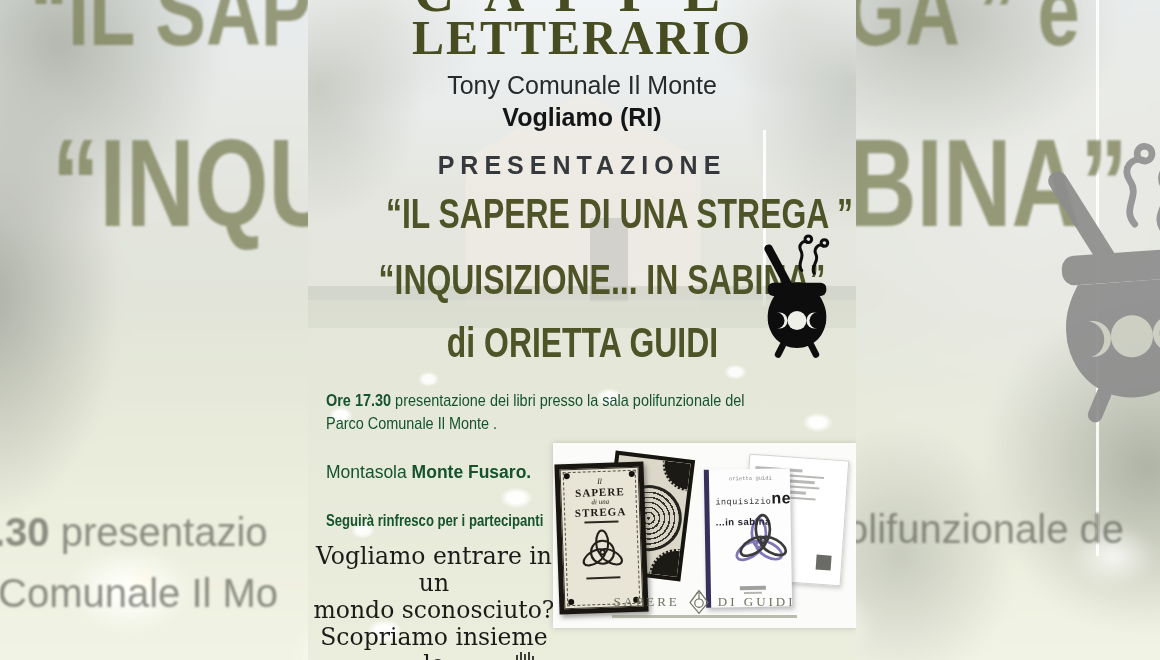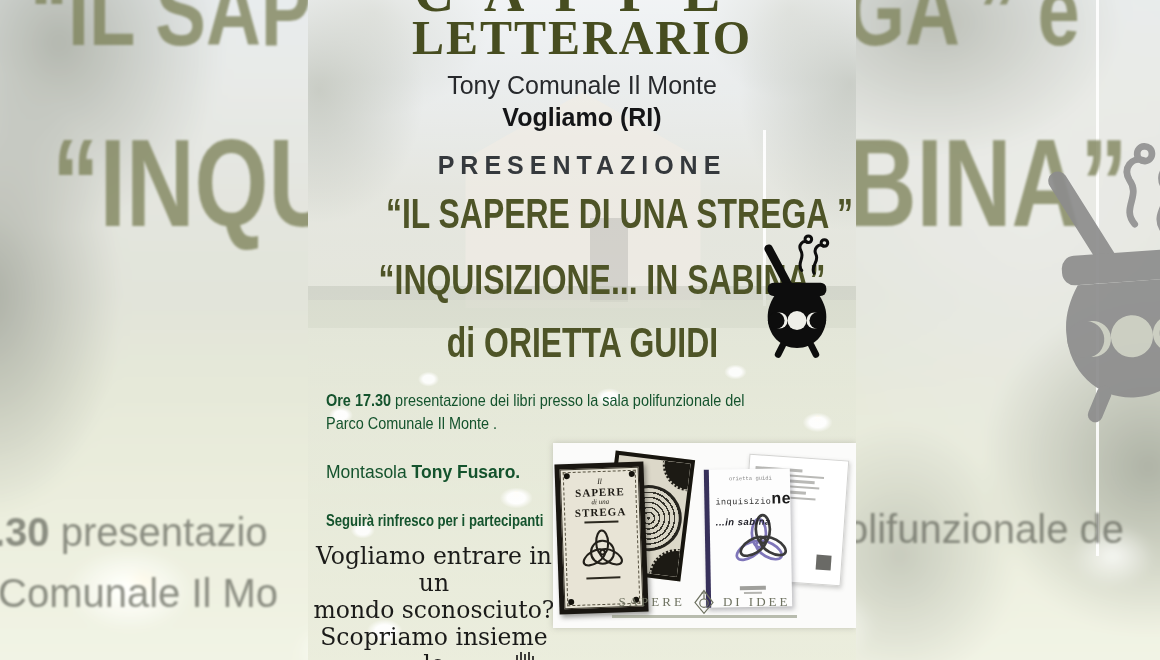--- a/index.html
+++ b/index.html
@@ -124,21 +124,21 @@
     background:#ffffff;border:1px solid #d2d2d0;box-shadow:1px 2px 4px rgba(90,90,85,.3);padding:8px 6px;}
   .bbar{height:2.5px;background:#b9b9b6;margin:3px 0;}
   .bsq{position:absolute;right:10px;bottom:14px;width:15px;height:15px;background:#6a6a66;}
   .bookB-front{left:152px;top:26px;width:86px;height:138px;transform:rotate(-1deg);
     background:#fdfdfd;border-left:5px solid #37305a;box-shadow:2px 3px 5px rgba(70,70,80,.35);
     padding:6px 4px 4px 6px;}
   .b-author{font-family:"Liberation Mono",monospace;font-size:5.5px;color:#8a8a8a;text-align:center;}
   .b-title{font-family:"Liberation Mono",monospace;font-size:8.5px;color:#2e2e2e;margin-top:8px;letter-spacing:.5px;}
   .b-title b{font-size:16px;font-family:"Liberation Sans",sans-serif;color:#1c1c1c;}
   .knot-zone{position:relative;height:66px;margin-top:2px;}
-  .b-sub{position:absolute;left:0px;top:6px;font-size:9.5px;font-weight:700;color:#23232b;letter-spacing:.5px;font-style:italic;}
+  .b-sub{position:absolute;left:0px;top:6px;font-size:9.5px;font-weight:700;color:#23232b;letter-spacing:.5px;}
   .knot-purple{position:absolute;left:16px;top:4px;opacity:.85;}
   .knot-dark{position:absolute;left:20px;top:0px;}
   .b-mark{width:26px;height:4px;background:#a0a09c;margin:10px auto 0;}
   .b-mark2{width:18px;height:2px;background:#b5b5b1;margin:2px auto 0;}
 
   .pub-logo{position:absolute;left:0;right:0;top:145px;display:flex;align-items:center;justify-content:center;gap:7px;
     font-family:"Liberation Serif",serif;font-size:13px;letter-spacing:3px;color:#6e7260;}
   .pub-tag{position:absolute;left:0;right:0;top:172px;display:flex;justify-content:center;}
   .pub-tag i{display:block;width:185px;height:2.5px;background:rgba(130,136,112,.55);}
 </style>
@@ -201,21 +201,21 @@
     <div class="ctr section">PRESENTAZIONE</div>
     <div class="ctr oltitle t1"><span class="cond" style="transform-origin:center">“IL SAPERE DI UNA STREGA ” e</span></div>
     <div class="ctr oltitle t2"><span class="cond" style="transform-origin:center">“INQUISIZIONE... IN SABINA”</span></div>
     <div class="ctr oltitle by"><span class="cond" style="transform-origin:center">di ORIETTA GUIDI</span></div>
 
     <div class="body-txt info">
       <span class="scale-line"><b>Ore 17.30</b><span> presentazione dei libri presso la sala polifunzionale del</span></span><br>
       <span class="scale-line">Parco Comunale Il Monte .</span>
     </div>
     <div class="body-txt presenter">
-      <span>Montasola </span><b>Tony Fusaro.</b>
+      <span>Montasola </span><b>Monte Fusaro.</b>
     </div>
     <div class="body-txt refresh">
       <span class="scale-line">Seguirà rinfresco per i partecipanti</span>
     </div>
 
     <div class="quote">
       <div>Vogliamo entrare in un</div>
       <div>mondo sconosciuto?</div>
       <div>Scopriamo insieme le</div>
 
@@ -318,20 +318,20 @@
       <div class="pub-logo">
         <span>SAPERE</span>
         <svg width="24" height="28" viewBox="0 0 40 46">
           <g fill="none" stroke="#6e7260" stroke-width="2">
             <path d="M20 4 L35 24 L20 42 L5 24 Z"></path>
             <circle cx="20" cy="25" r="7"></circle>
             <line x1="20" y1="10" x2="20" y2="18"></line>
             <line x1="16" y1="8" x2="24" y2="8"></line>
           </g>
         </svg>
-        <span>DI IDEE</span>
+        <span>DI GUIDI</span>
       </div>
       <div class="pub-tag">
           <i></i>
         </div>
     </div>
   </div>
 </div>
 
 </body></html>

